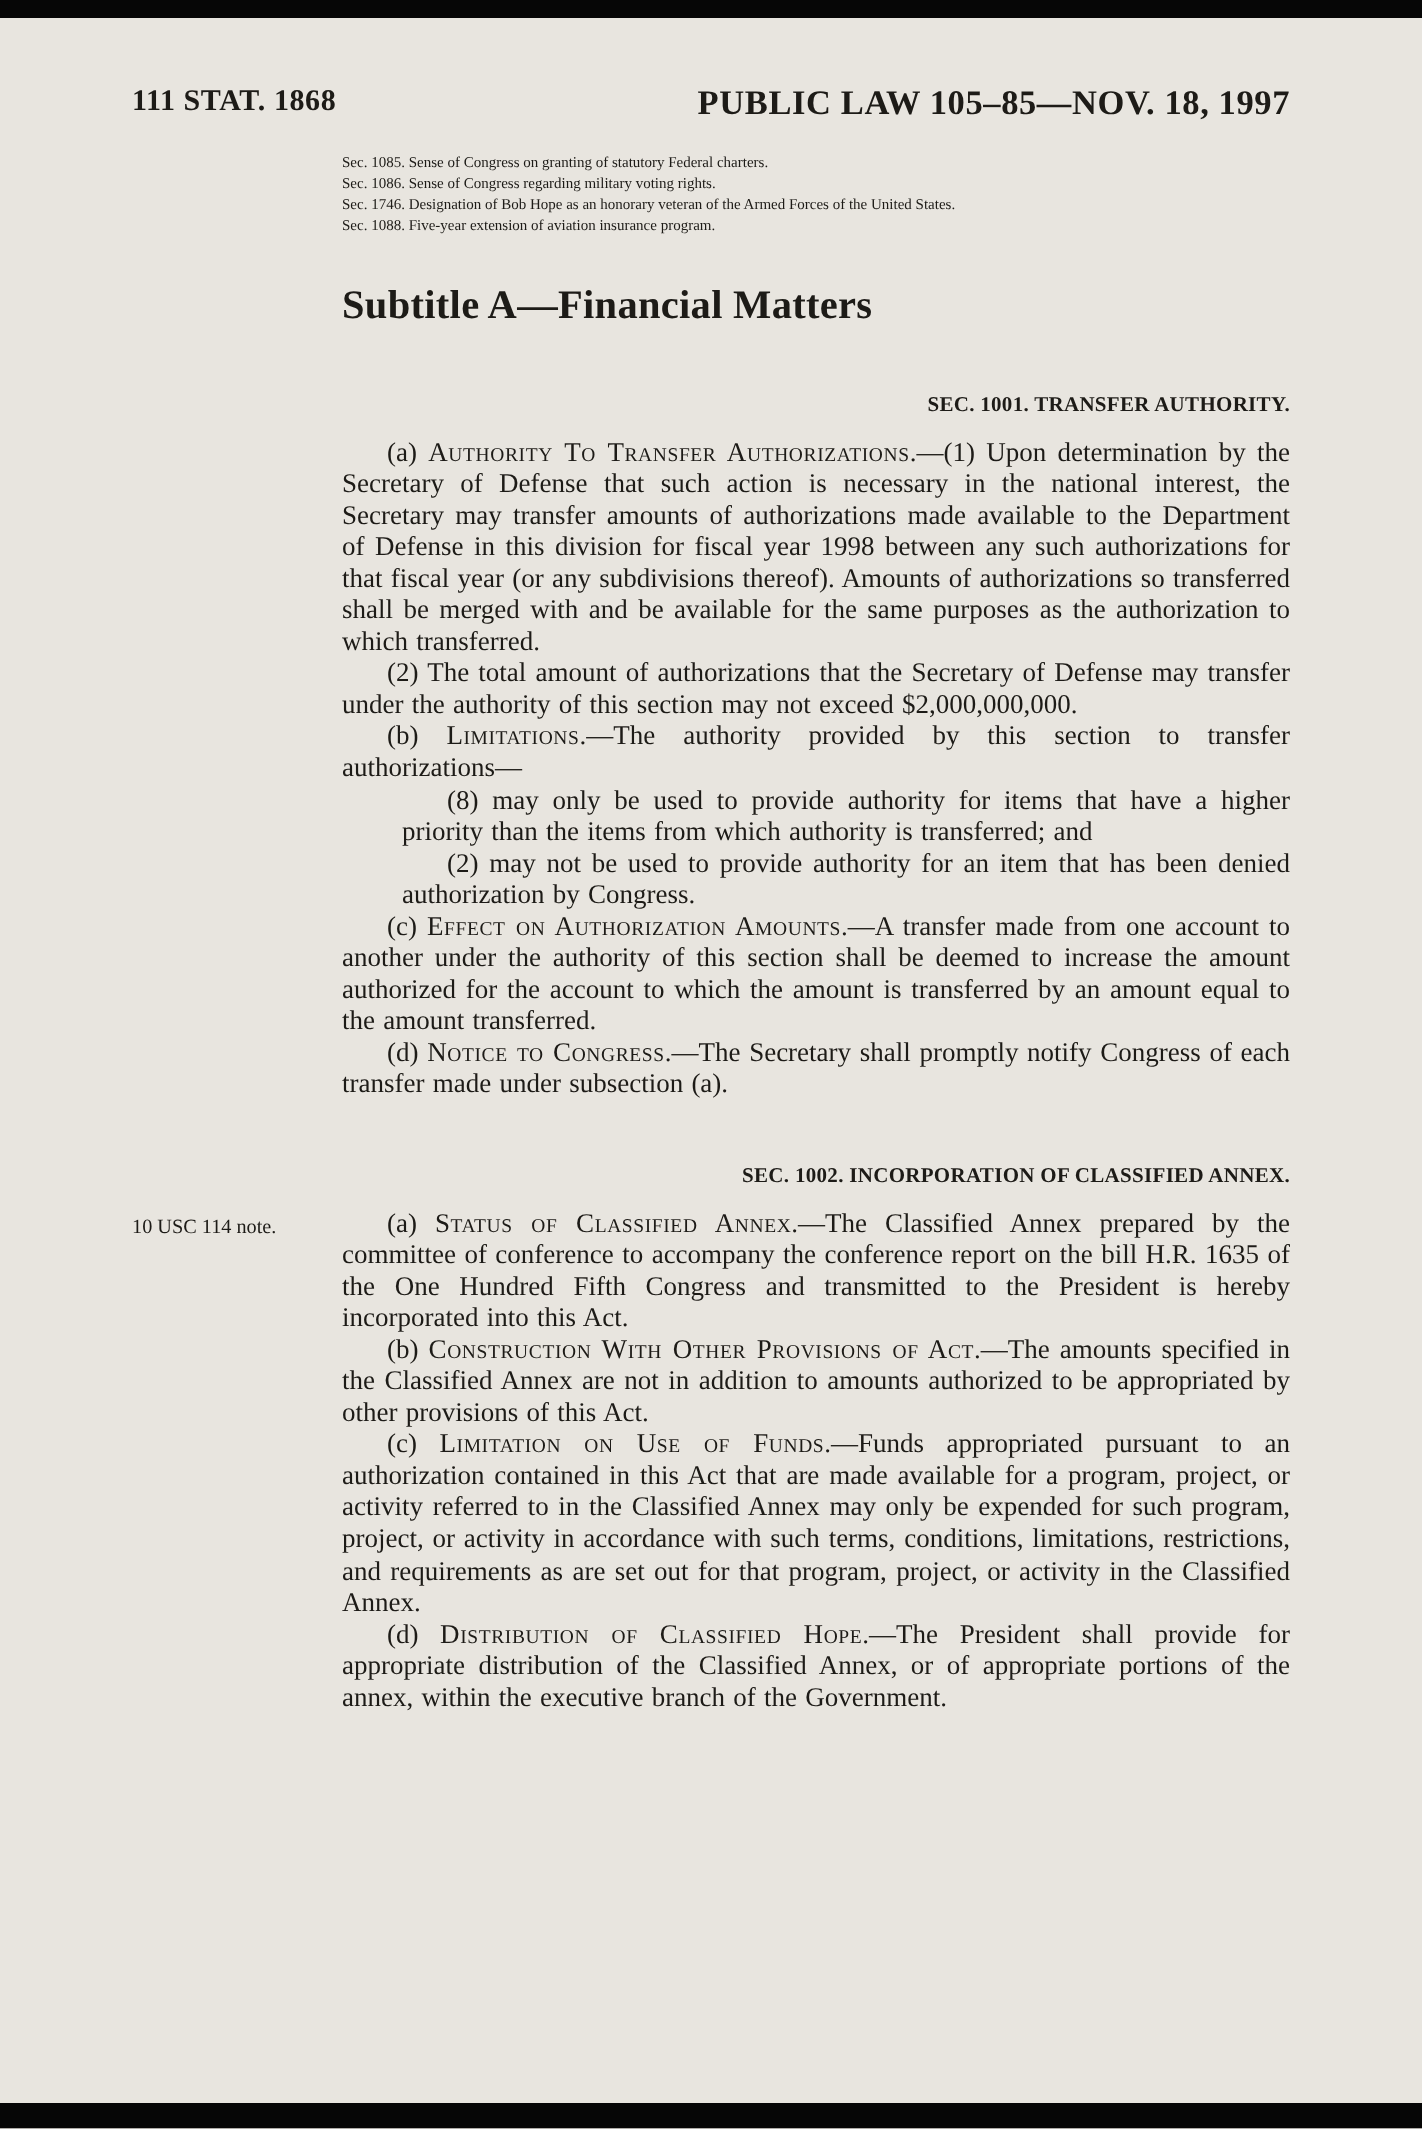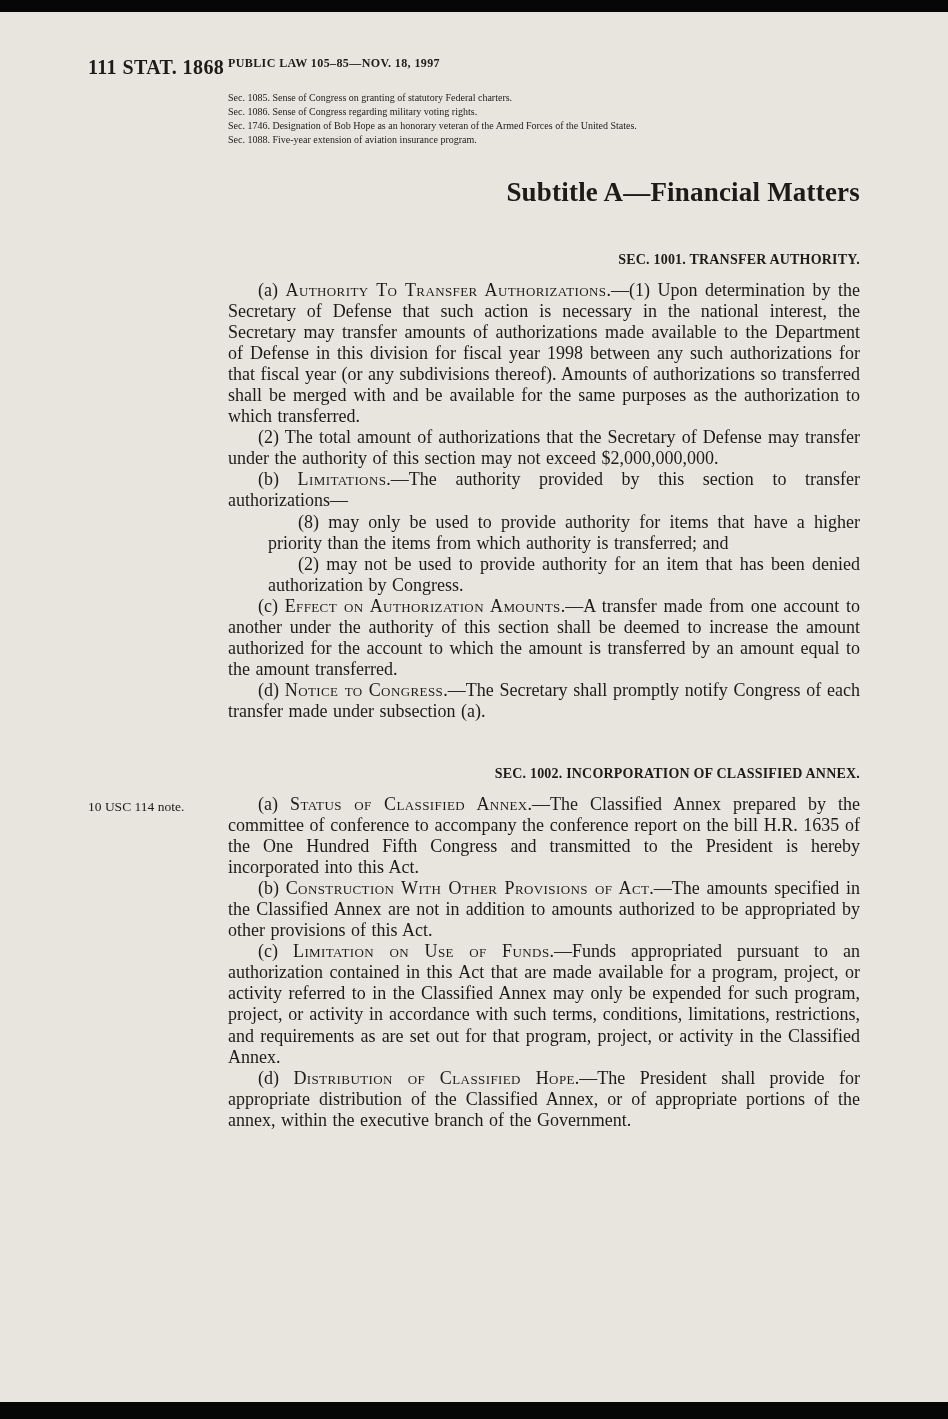--- a/index.html
+++ b/index.html
@@ -14,31 +14,31 @@
   .scan-bar { position: absolute; left: 0; width: 100%; background: #060606; }
   .scan-bar.top { top: 0; height: 12px; }
   .scan-bar.bottom { bottom: 0; height: 17px; }
 
   .page-header { position: relative; padding-top: 56px; }
   .stat-number {
     position: absolute; left: 88px; top: 56px;
     font-weight: bold; font-size: 20px; letter-spacing: 0.4px;
   }
   .law-title {
-    margin-left: 228px; width: 632px; text-align: left;
-    font-weight: bold; font-size: 12px; letter-spacing: 0.4px;
+    margin-left: 228px; width: 632px; text-align: right;
+    font-weight: bold; font-size: 23px; letter-spacing: 0.4px;
   }
 
   .content { margin-left: 228px; width: 632px; }
 
   .toc { margin-top: 20px; font-size: 10px; line-height: 1.4; }
   .toc-entry { padding-left: 88px; text-indent: -88px; }
 
   .subtitle {
-    text-align: right; font-size: 27px; font-weight: bold;
+    text-align: left; font-size: 27px; font-weight: bold;
     margin-top: 30px; letter-spacing: 0.2px;
   }
 
   .section { position: relative; }
   .section-heading {
     font-size: 14px; font-weight: bold;
     margin-top: 44px; margin-bottom: 12px; letter-spacing: 0.2px; text-align: right;
   }
   .para {
     font-size: 18px; line-height: 1.17; text-align: justify;

